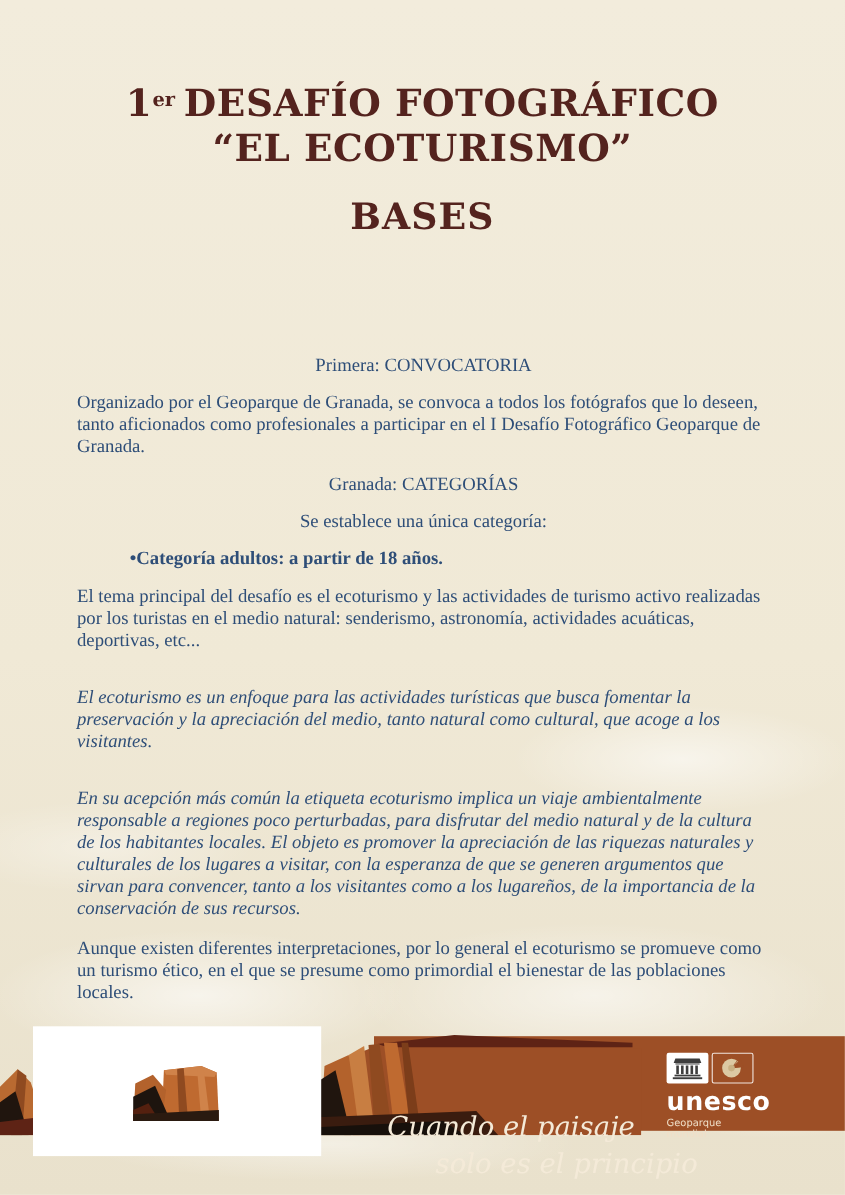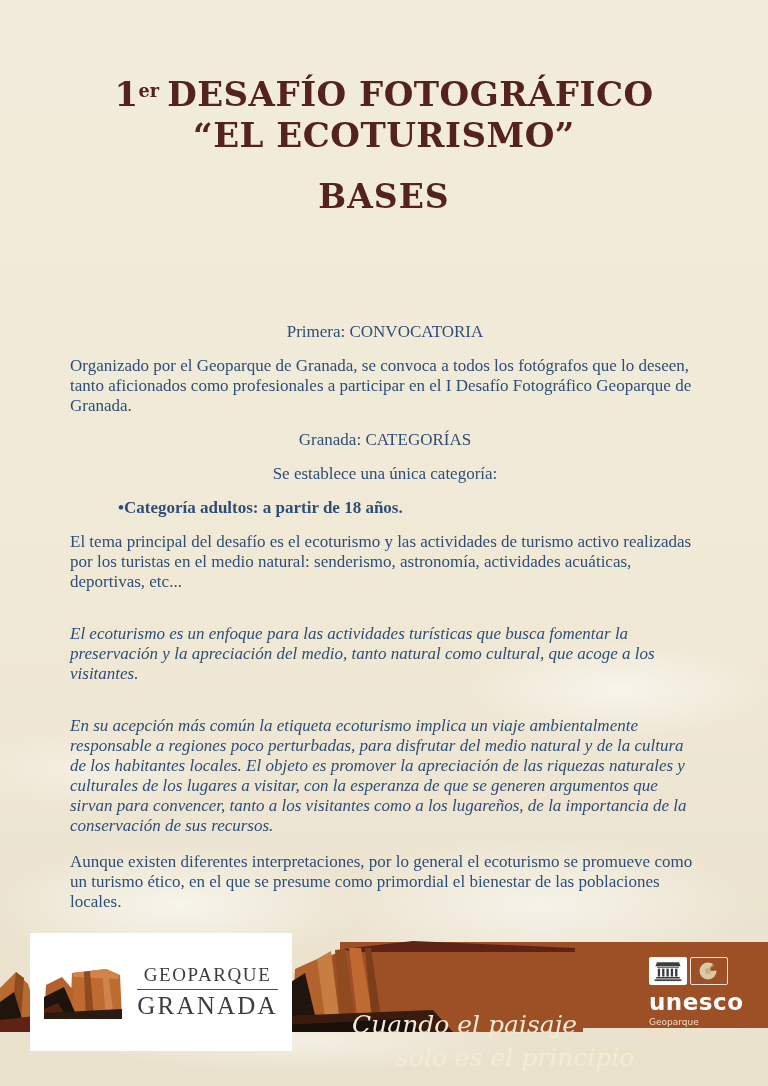--- a/index.html
+++ b/index.html
@@ -53,21 +53,21 @@
   }
   .gp-logo-text{color:#3d3d3d;text-align:center;}
   .gp-line1{font-size:19px;letter-spacing:1.6px;padding:0 2px 3px 2px;border-bottom:1.5px solid #4a4a4a;}
   .gp-line2{font-size:25px;letter-spacing:2.2px;margin-top:2px;}
   .tagline{
     position:absolute;left:352px;top:1008px;z-index:3;
     color:#f4ead8;font-family:"DejaVu Serif", serif;font-style:italic;
     font-size:25px;line-height:33px;
   }
   .tagline-line2{margin-left:44px;}
-  .unesco{position:absolute;left:649px;top:957px;z-index:3;width:88px;}
+  .unesco{position:absolute;left:606px;top:957px;z-index:3;width:88px;}
   .unesco-boxes{display:flex;gap:3px;}
   .unesco-temple-box{width:38px;height:28px;background:#ffffff;border-radius:2px;
     display:flex;align-items:center;justify-content:center;}
   .unesco-globe-box{width:36px;height:26px;border:1px solid rgba(255,255,255,.85);border-radius:2px;
     display:flex;align-items:center;justify-content:center;}
   .unesco-word{color:#ffffff;font-family:"DejaVu Sans", sans-serif;font-weight:700;
     font-size:23px;line-height:24px;margin-top:5px;letter-spacing:.5px;}
   .unesco-sub{color:#f0dfc8;font-family:"DejaVu Sans", sans-serif;font-size:9px;margin-top:3px;}
 </style>
 </head>
@@ -120,24 +120,20 @@
     <svg width="80" height="54" viewBox="0 0 80 54">
       <polygon points="28,8 62,4 76,10 78,54 26,54" fill="#bf6a30"></polygon>
       <polygon points="28,8 62,4 76,10 74,14 30,12" fill="#d0834a"></polygon>
       <polygon points="40,7 46,6 50,54 42,54" fill="#8f4a20"></polygon>
       <polygon points="58,5 64,6 70,54 62,54" fill="#d0834a"></polygon>
       <polygon points="2,20 18,12 30,26 26,54 0,54" fill="#b3622c"></polygon>
       <polygon points="0,32 20,22 34,54 0,54" fill="#1d140e"></polygon>
       <polygon points="0,44 14,38 24,54 0,54" fill="#54200f"></polygon>
       <polygon points="0,48 78,44 78,54 0,54" fill="#2a1a10"></polygon>
     </svg>
-    <div class="gp-logo-text">
-      <div class="gp-line1">GEOPARQUE</div>
-      <div class="gp-line2">GRANADA</div>
-    </div>
   </div>
 
   <div class="tagline">
     <div>Cuando el paisaje</div>
     <div class="tagline-line2">solo es el principio</div>
   </div>
 
   <div class="unesco">
     <div class="unesco-boxes">
       <div class="unesco-temple-box">

